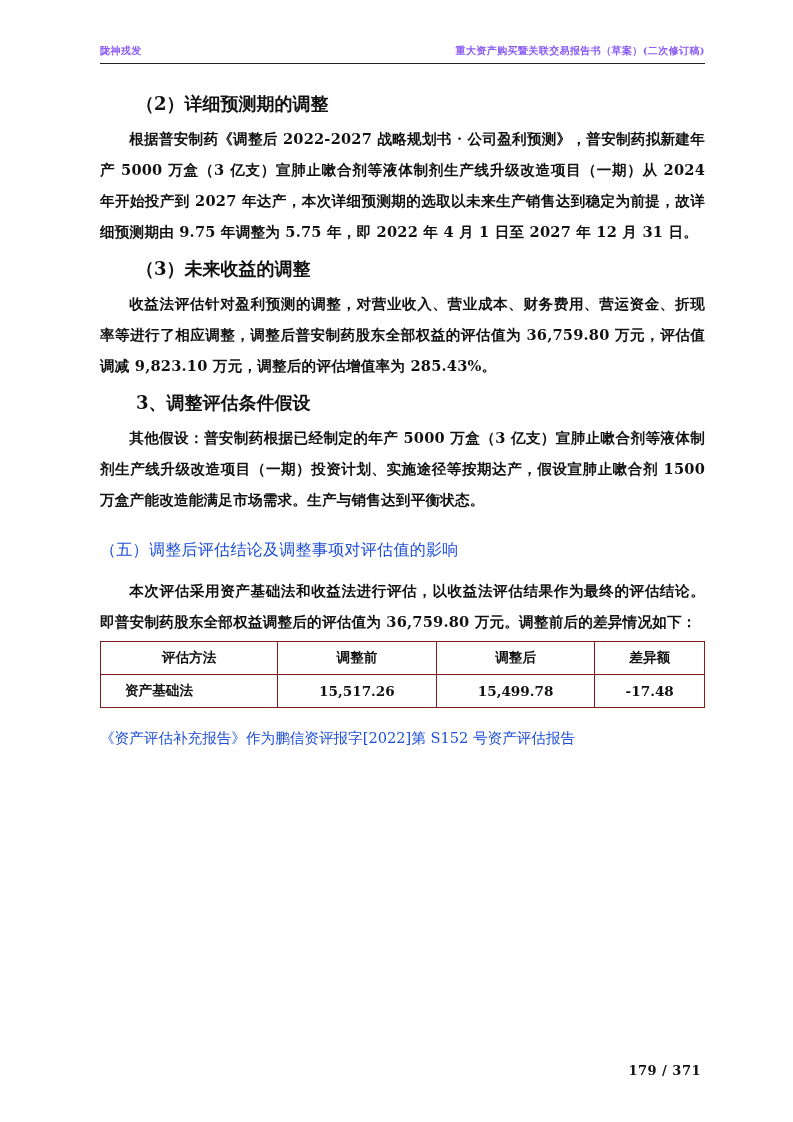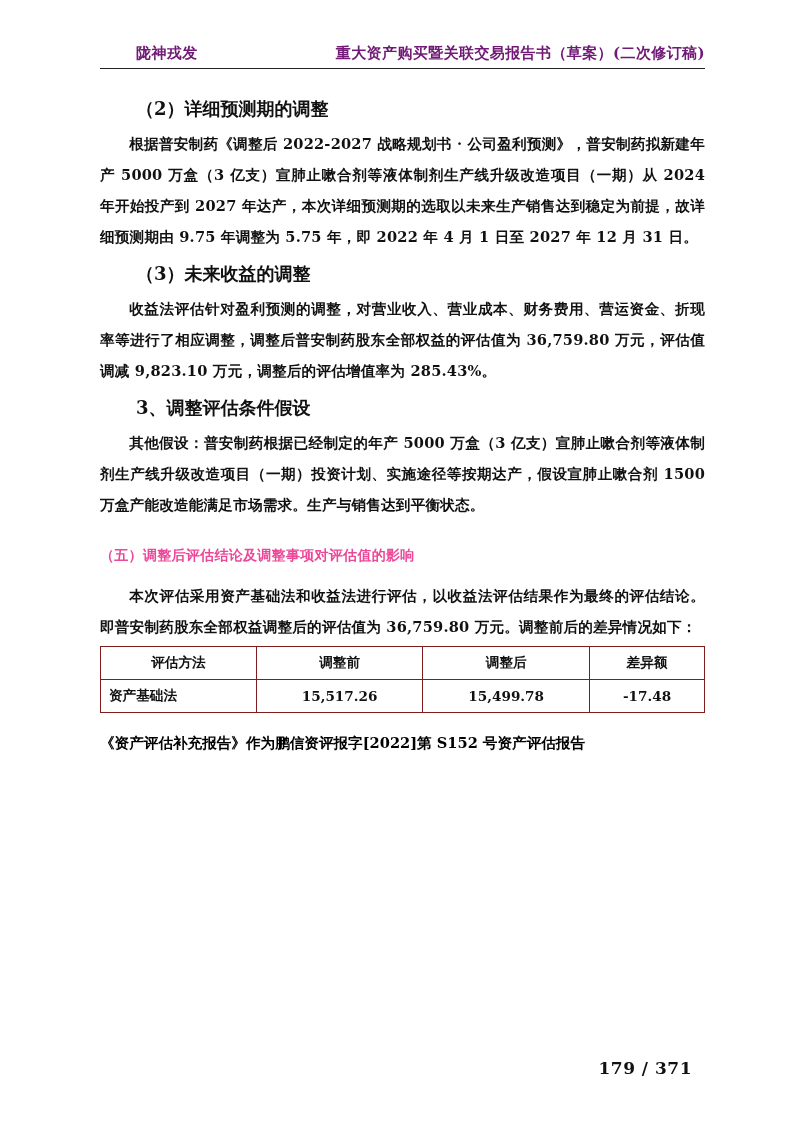--- a/index.html
+++ b/index.html
@@ -23,26 +23,25 @@
     position: absolute;
     left: 100px;
     right: 88px;
     top: 44px;
     bottom: 40px;
   }
   .header {
     display: flex;
     justify-content: space-between;
     align-items: flex-end;
-    font-size: 15px;
+    font-size: 10px;
     font-weight: bold;
     letter-spacing: 0.4px;
-    color: #701a75;
+    color: #8b5cf6;
     padding-bottom: 5px;
-    margin-left: 36px;
   }
   .header-left { white-space: nowrap; }
   .header-right { white-space: nowrap; }
   .header-rule {
     border-bottom: 1.2px solid #222;
     margin-bottom: 24px;
   }
   p.body-text {
     font-size: 14.6px;
     line-height: 31px;
@@ -56,25 +55,25 @@
   p.indent { text-indent: 2em; }
   p.heading-sub {
     font-size: 18px;
     line-height: 31px;
     margin: 6px 0 4px 0;
     font-weight: bold;
     text-indent: 2em;
     color: #111;
   }
   p.heading-section {
-    font-size: 14px;
+    font-size: 16px;
     line-height: 34px;
     margin: 18px 0 8px 0;
-    font-weight: bold;
-    color: #ec4899;
+    font-weight: normal;
+    color: #1d4ed8;
     letter-spacing: 0.3px;
   }
   .unit-line {
     text-align: right;
     font-size: 14.2px;
     font-weight: bold;
     margin: 10px 0 6px 0;
     color: #111;
     padding-right: 4px;
   }
@@ -88,38 +87,38 @@
     border: 1px solid #7f1d1d;
     padding: 6px 6px;
     font-weight: bold;
     height: 20px;
   }
   table.data th {
     text-align: center;
   }
   table.data td.label {
     text-align: left;
-    padding-left: 8px;
+    padding-left: 24px;
   }
   table.data td.num {
     text-align: center;
   }
   .closing {
     font-size: 14.6px;
     line-height: 31px;
-    font-weight: bold;
+    font-weight: normal;
     margin-top: 14px;
-    color: #000000;
+    color: #1d4ed8;
     text-align: justify;
   }
   .page-number {
     position: absolute;
-    right: 101px;
+    right: 92px;
     bottom: 44px;
-    font-size: 17px;
+    font-size: 13px;
     font-weight: bold;
     color: #111;
     letter-spacing: 0.5px;
   }
 </style>
 </head>
 <body>
 
 <div class="page">
   <div class="page-inner">

